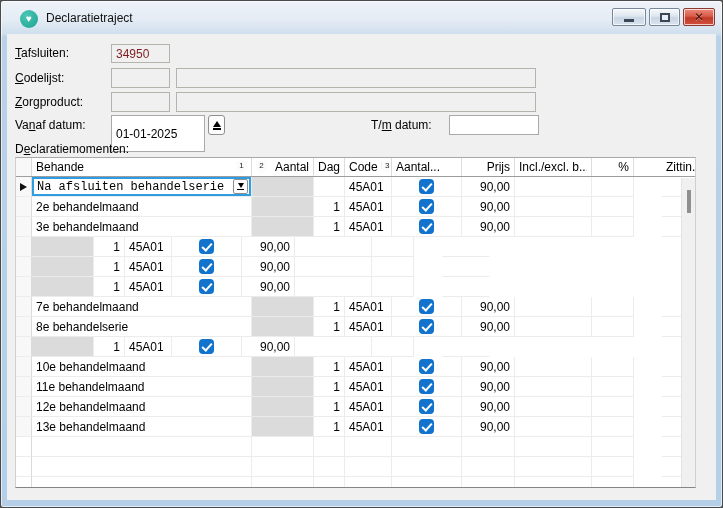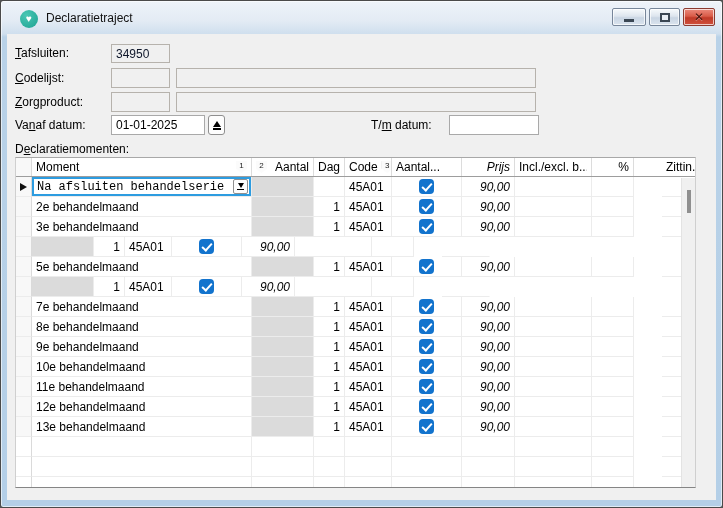--- a/index.html
+++ b/index.html
@@ -24,42 +24,42 @@
   .gl-min{width:10px;height:3px;background:#3b4754;margin-top:6px;}
   .gl-max{width:10px;height:9px;border:2px solid #3b4754;background:#e8eef5;}
   .gl-close{color:#4d140d;font-weight:bold;font-size:12px;text-shadow:0 1px 0 rgba(255,255,255,.35);}
 
   
   .client{position:absolute;left:6px;right:6px;top:33px;bottom:7px;background:#f0f0f0;}
 
   .lbl{position:absolute;white-space:nowrap;}
   .key{text-decoration:underline;}
   .field{position:absolute;background:#fff;border:1px solid #a9a9a9;display:flex;align-items:center;padding:0 4px;overflow:hidden;white-space:nowrap;}
-  .field.disabled{background:#f0f0f0;border-color:#b6b2ac;color:#0f172a;}
+  .field.disabled{background:#f0f0f0;border-color:#b6b2ac;color:#7f1d1d;}
 
   .sq-btn{position:absolute;width:17px;height:20px;border:1px solid #8f8f8f;border-radius:3px;background:#fdfdfd;
           display:flex;flex-direction:column;align-items:center;justify-content:center;}
   .tri-up{width:0;height:0;border-left:4px solid transparent;border-right:4px solid transparent;border-bottom:6px solid #000;}
   .tri-down{width:0;height:0;border-left:4px solid transparent;border-right:4px solid transparent;border-top:6px solid #000;}
   .bar{width:8px;height:2px;background:#000;margin-top:1px;}
 
   
   .grid{position:absolute;left:8px;top:123px;width:681px;height:331px;background:#fff;overflow:hidden;
         border:1px solid;border-color:#a8a8a8 #cfcfcf #858585 #cfcfcf;}
   .g-row{display:flex;height:20px;}
   .g-head{display:flex;height:19px;background:#fff;border-bottom:1px solid #9d9d9d;}
   .hcell{flex:0 0 auto;display:flex;align-items:center;padding:0 4px;border-right:1px solid #dcdcdc;overflow:hidden;white-space:nowrap;}
   .cell{flex:0 0 auto;display:flex;align-items:center;padding:0 4px;border-right:1px solid #ececec;border-bottom:1px solid #ececec;overflow:hidden;white-space:nowrap;background:#fff;}
   .c-sel{width:16px;padding:0;justify-content:center;background:#f8f8f8;border-right-color:#dadada;}
   .c-moment{width:220px;}
   .c-aantal{width:62px;justify-content:flex-end;}
   .c-dag{width:31px;justify-content:flex-end;}
   .c-code{width:47px;}
   .c-beh{width:70px;}
-  .c-prijs{width:53px;justify-content:flex-end;font-style:italic;}
+  .c-prijs{width:53px;justify-content:flex-end;}
   .c-incl{width:77px;}
   .c-pct{width:42px;justify-content:flex-end;}
   .c-zit{width:48px;border-right-color:transparent;margin-left:28px;}
   .cell.c-aantal{background:#dbdbdb;}
   .g-row.empty .cell{background:#fff;}
   .g-row.empty .cell.c-aantal{background:#fff;}
   .hcell.c-moment{justify-content:space-between;}
   .hcell.c-aantal{justify-content:space-between;}
   .hcell.c-beh .hdr-txt,.hcell.c-incl .hdr-txt,.hcell.c-zit .hdr-txt{overflow:hidden;text-overflow:clip;}
 
@@ -117,34 +117,34 @@
       <div class="lbl" style="left:8px;top:37px;"><span></span><span class="key">C</span><span>odelijst:</span></div>
       <div class="lbl" style="left:8px;top:61px;"><span></span><span class="key">Z</span><span>orgproduct:</span></div>
       <div class="lbl" style="left:8px;top:84px;"><span>Va</span><span class="key">n</span><span>af datum:</span></div>
       <div class="lbl" style="left:364px;top:84px;"><span>T/</span><span class="key">m</span><span> datum:</span></div>
 
       <div class="field disabled" style="left:104px;top:10px;width:59px;height:19px;">34950</div>
       <div class="field disabled" style="left:104px;top:34px;width:59px;height:20px;"></div>
       <div class="field disabled" style="left:169px;top:34px;width:360px;height:20px;"></div>
       <div class="field disabled" style="left:104px;top:58px;width:59px;height:20px;"></div>
       <div class="field disabled" style="left:169px;top:58px;width:360px;height:20px;"></div>
-      <div class="field" style="left:104px;top:81px;width:94px;height:20px;">01-01-2025</div>
+      <div class="field" style="left:104px;top:81px;width:94px;height:37px;">01-01-2025</div>
       <div class="sq-btn" style="left:201px;top:81px;">
         <span class="tri-up"></span>
           <span class="bar"></span>
       </div>
       <div class="field" style="left:442px;top:81px;width:90px;height:20px;"></div>
 
       <div class="lbl" style="left:8px;top:108px;"><span>D</span><span class="key">e</span><span>claratiemomenten:</span></div>
 
       <div class="grid">
         <div class="g-head">
           <div class="hcell c-sel"></div>
           <div class="hcell c-moment">
-            <span class="hdr-txt">Moment</span>
+            <span class="hdr-txt">Behande</span>
             <span class="flag">1</span>
           </div>
           <div class="hcell c-aantal">
             <span class="flag">2</span>
             <span class="hdr-txt">Aantal</span>
           </div>
           <div class="hcell c-dag">
               <span class="hdr-txt">Dag</span>
             </div>
           <div class="hcell c-code">
@@ -292,24 +292,20 @@
               </div>
     <div class="cell c-pct">
                 <span></span>
               </div>
     <div class="cell c-zit">
                 <span></span>
               </div>
   </div>
             <div class="g-row">
     <div class="cell c-sel"></div>
-    <div class="cell c-moment">
-      <span class="moment-text">5e behandelmaand</span>
-
-    </div>
     <div class="cell c-aantal">
                 <span></span>
               </div>
     <div class="cell c-dag">
                 <span>1</span>
               </div>
     <div class="cell c-code">
                 <span>45A01</span>
               </div>
     <div class="cell c-beh">
@@ -382,54 +378,50 @@
     <div class="cell c-pct">
                 <span></span>
               </div>
     <div class="cell c-zit">
                 <span></span>
               </div>
   </div>
             <div class="g-row">
     <div class="cell c-sel"></div>
     <div class="cell c-moment">
-      <span class="moment-text">8e behandelmaand</span>
-
-    </div>
-    <div class="cell c-aantal">
-                <span></span>
-              </div>
-    <div class="cell c-dag">
-                <span>1</span>
-              </div>
-    <div class="cell c-code">
-                <span>45A01</span>
-              </div>
-    <div class="cell c-beh">
-                <span class="checkbox"></span>
-              </div>
-    <div class="cell c-prijs">
-                <span>90,00</span>
-              </div>
-    <div class="cell c-incl">
-                <span></span>
-              </div>
-    <div class="cell c-pct">
-                <span></span>
-              </div>
-    <div class="cell c-zit">
-                <span></span>
-              </div>
-  </div>
-            <div class="g-row">
-    <div class="cell c-sel"></div>
-    <div class="cell c-moment">
-      <span class="moment-text">9e behandelmaand</span>
-
-    </div>
+      <span class="moment-text">8e behandelserie</span>
+
+    </div>
+    <div class="cell c-aantal">
+                <span></span>
+              </div>
+    <div class="cell c-dag">
+                <span>1</span>
+              </div>
+    <div class="cell c-code">
+                <span>45A01</span>
+              </div>
+    <div class="cell c-beh">
+                <span class="checkbox"></span>
+              </div>
+    <div class="cell c-prijs">
+                <span>90,00</span>
+              </div>
+    <div class="cell c-incl">
+                <span></span>
+              </div>
+    <div class="cell c-pct">
+                <span></span>
+              </div>
+    <div class="cell c-zit">
+                <span></span>
+              </div>
+  </div>
+            <div class="g-row">
+    <div class="cell c-sel"></div>
     <div class="cell c-aantal">
                 <span></span>
               </div>
     <div class="cell c-dag">
                 <span>1</span>
               </div>
     <div class="cell c-code">
                 <span>45A01</span>
               </div>
     <div class="cell c-beh">

